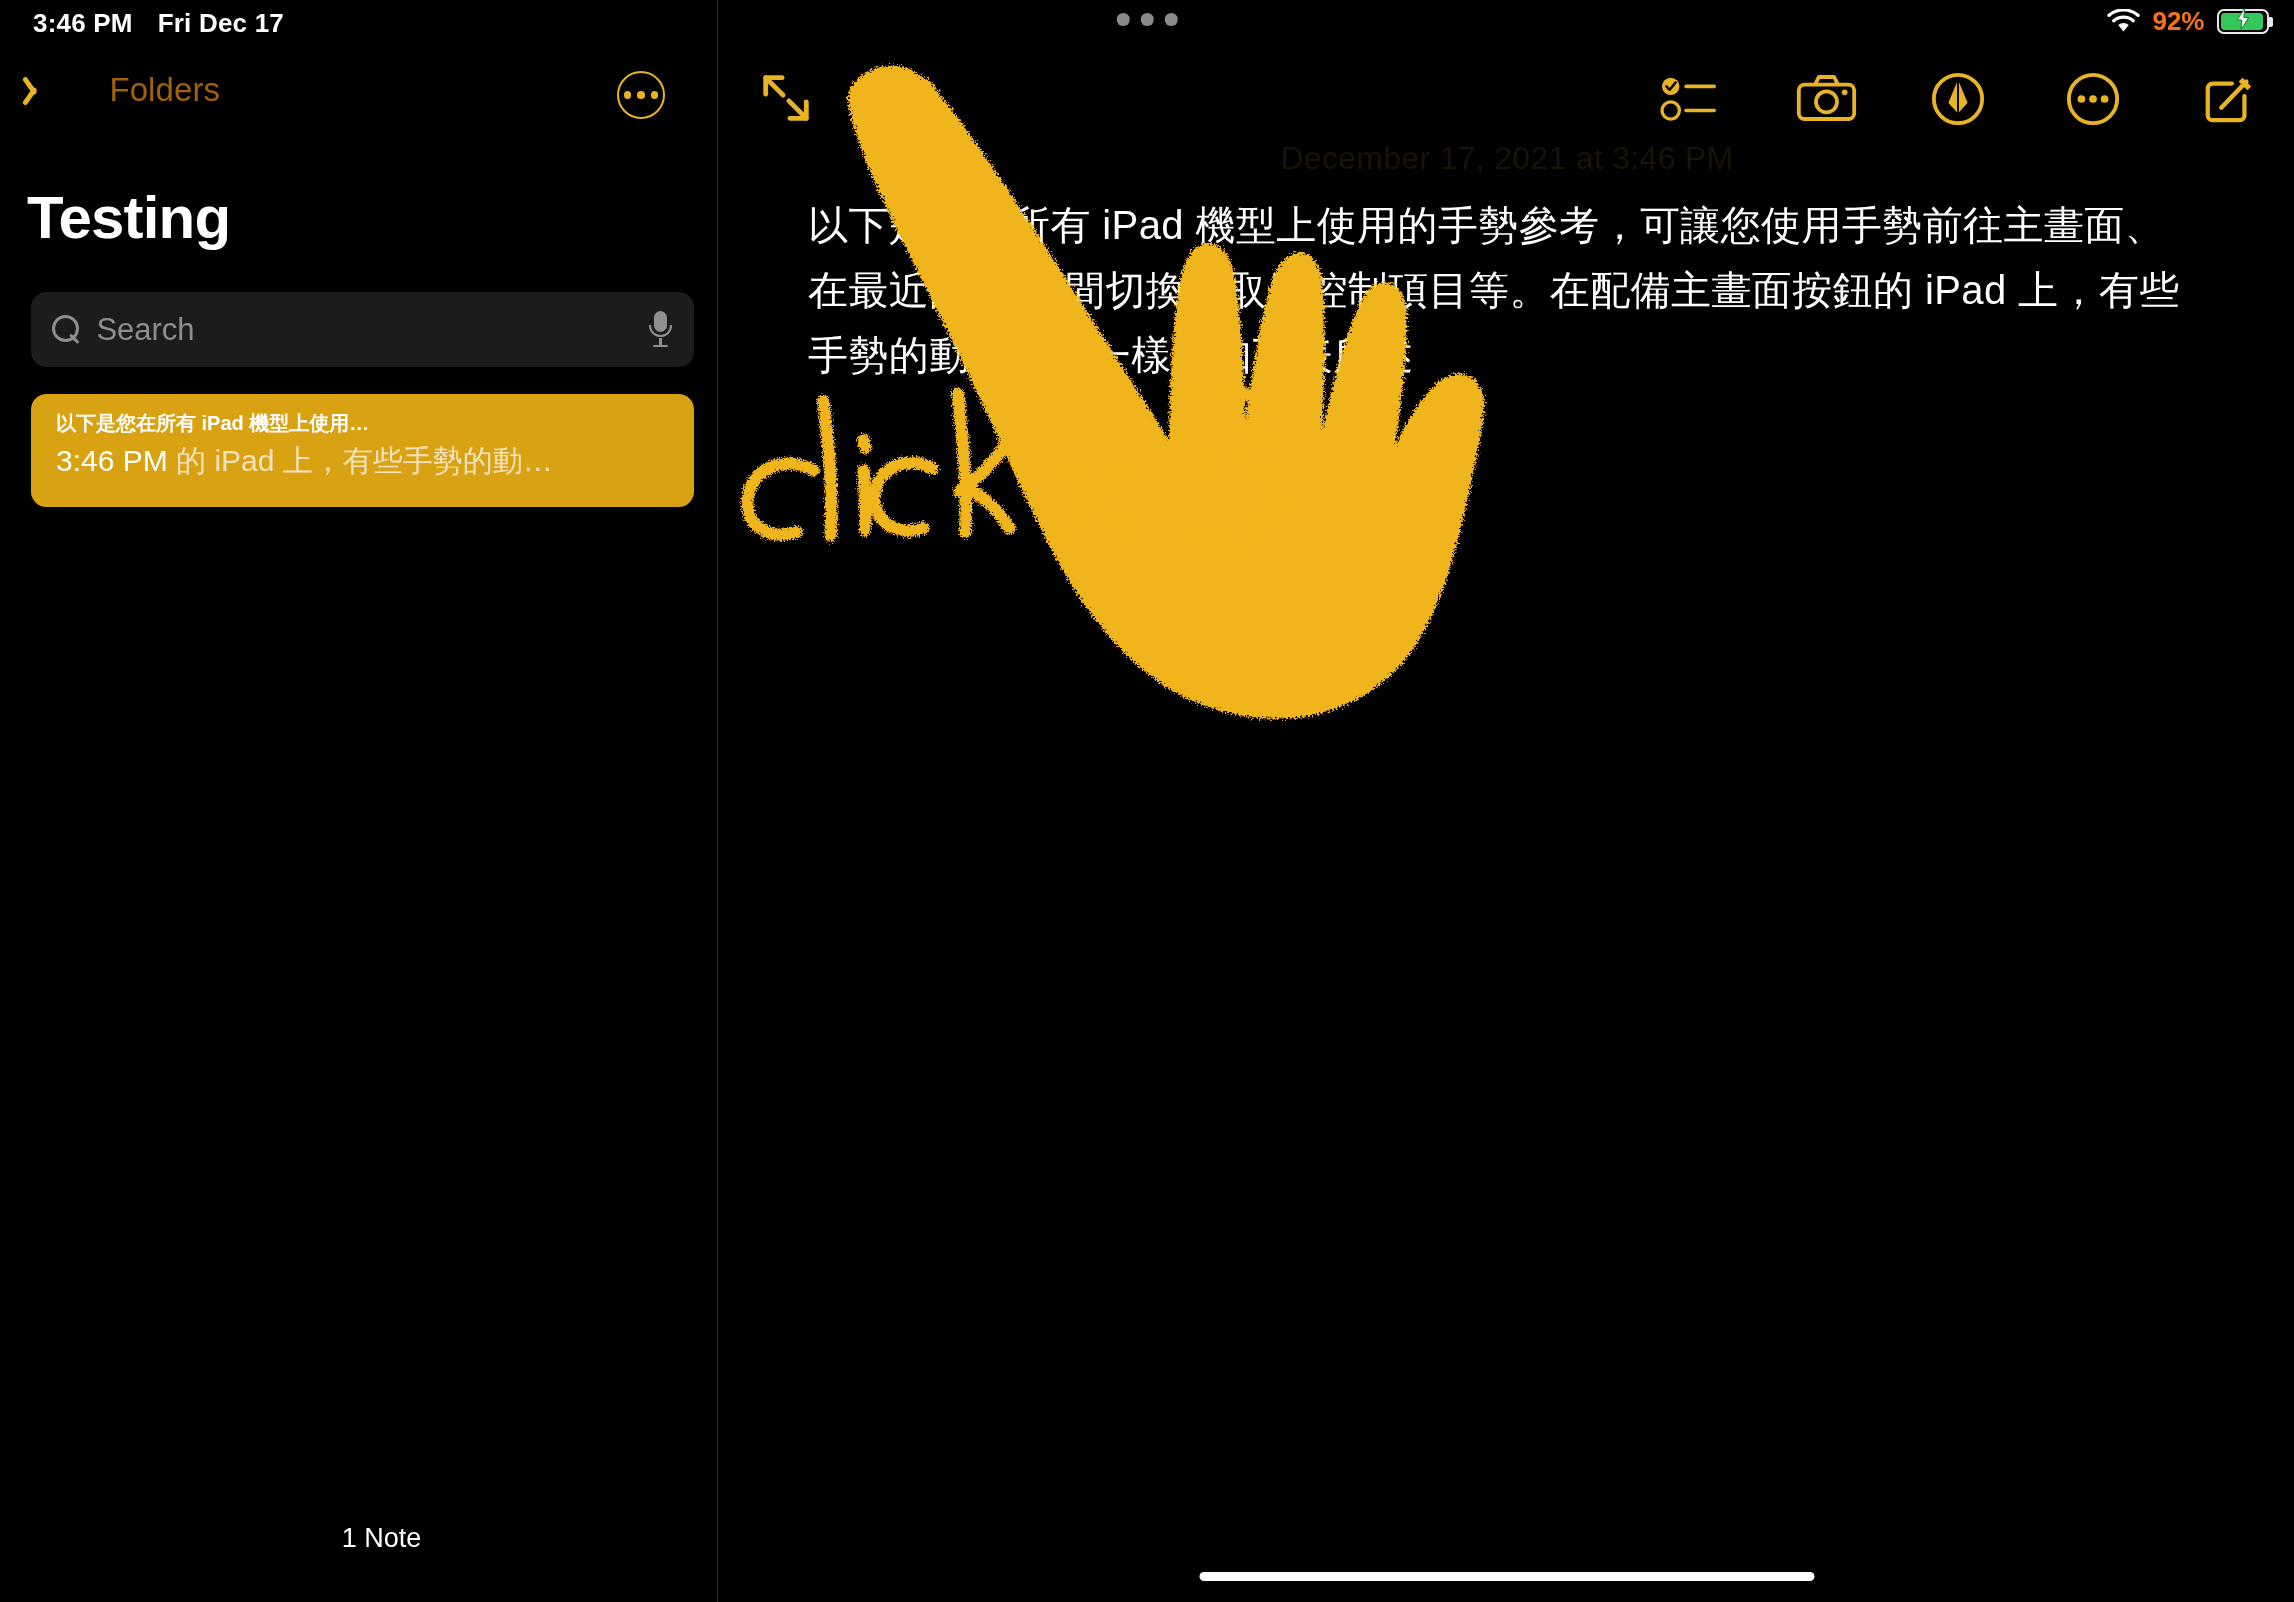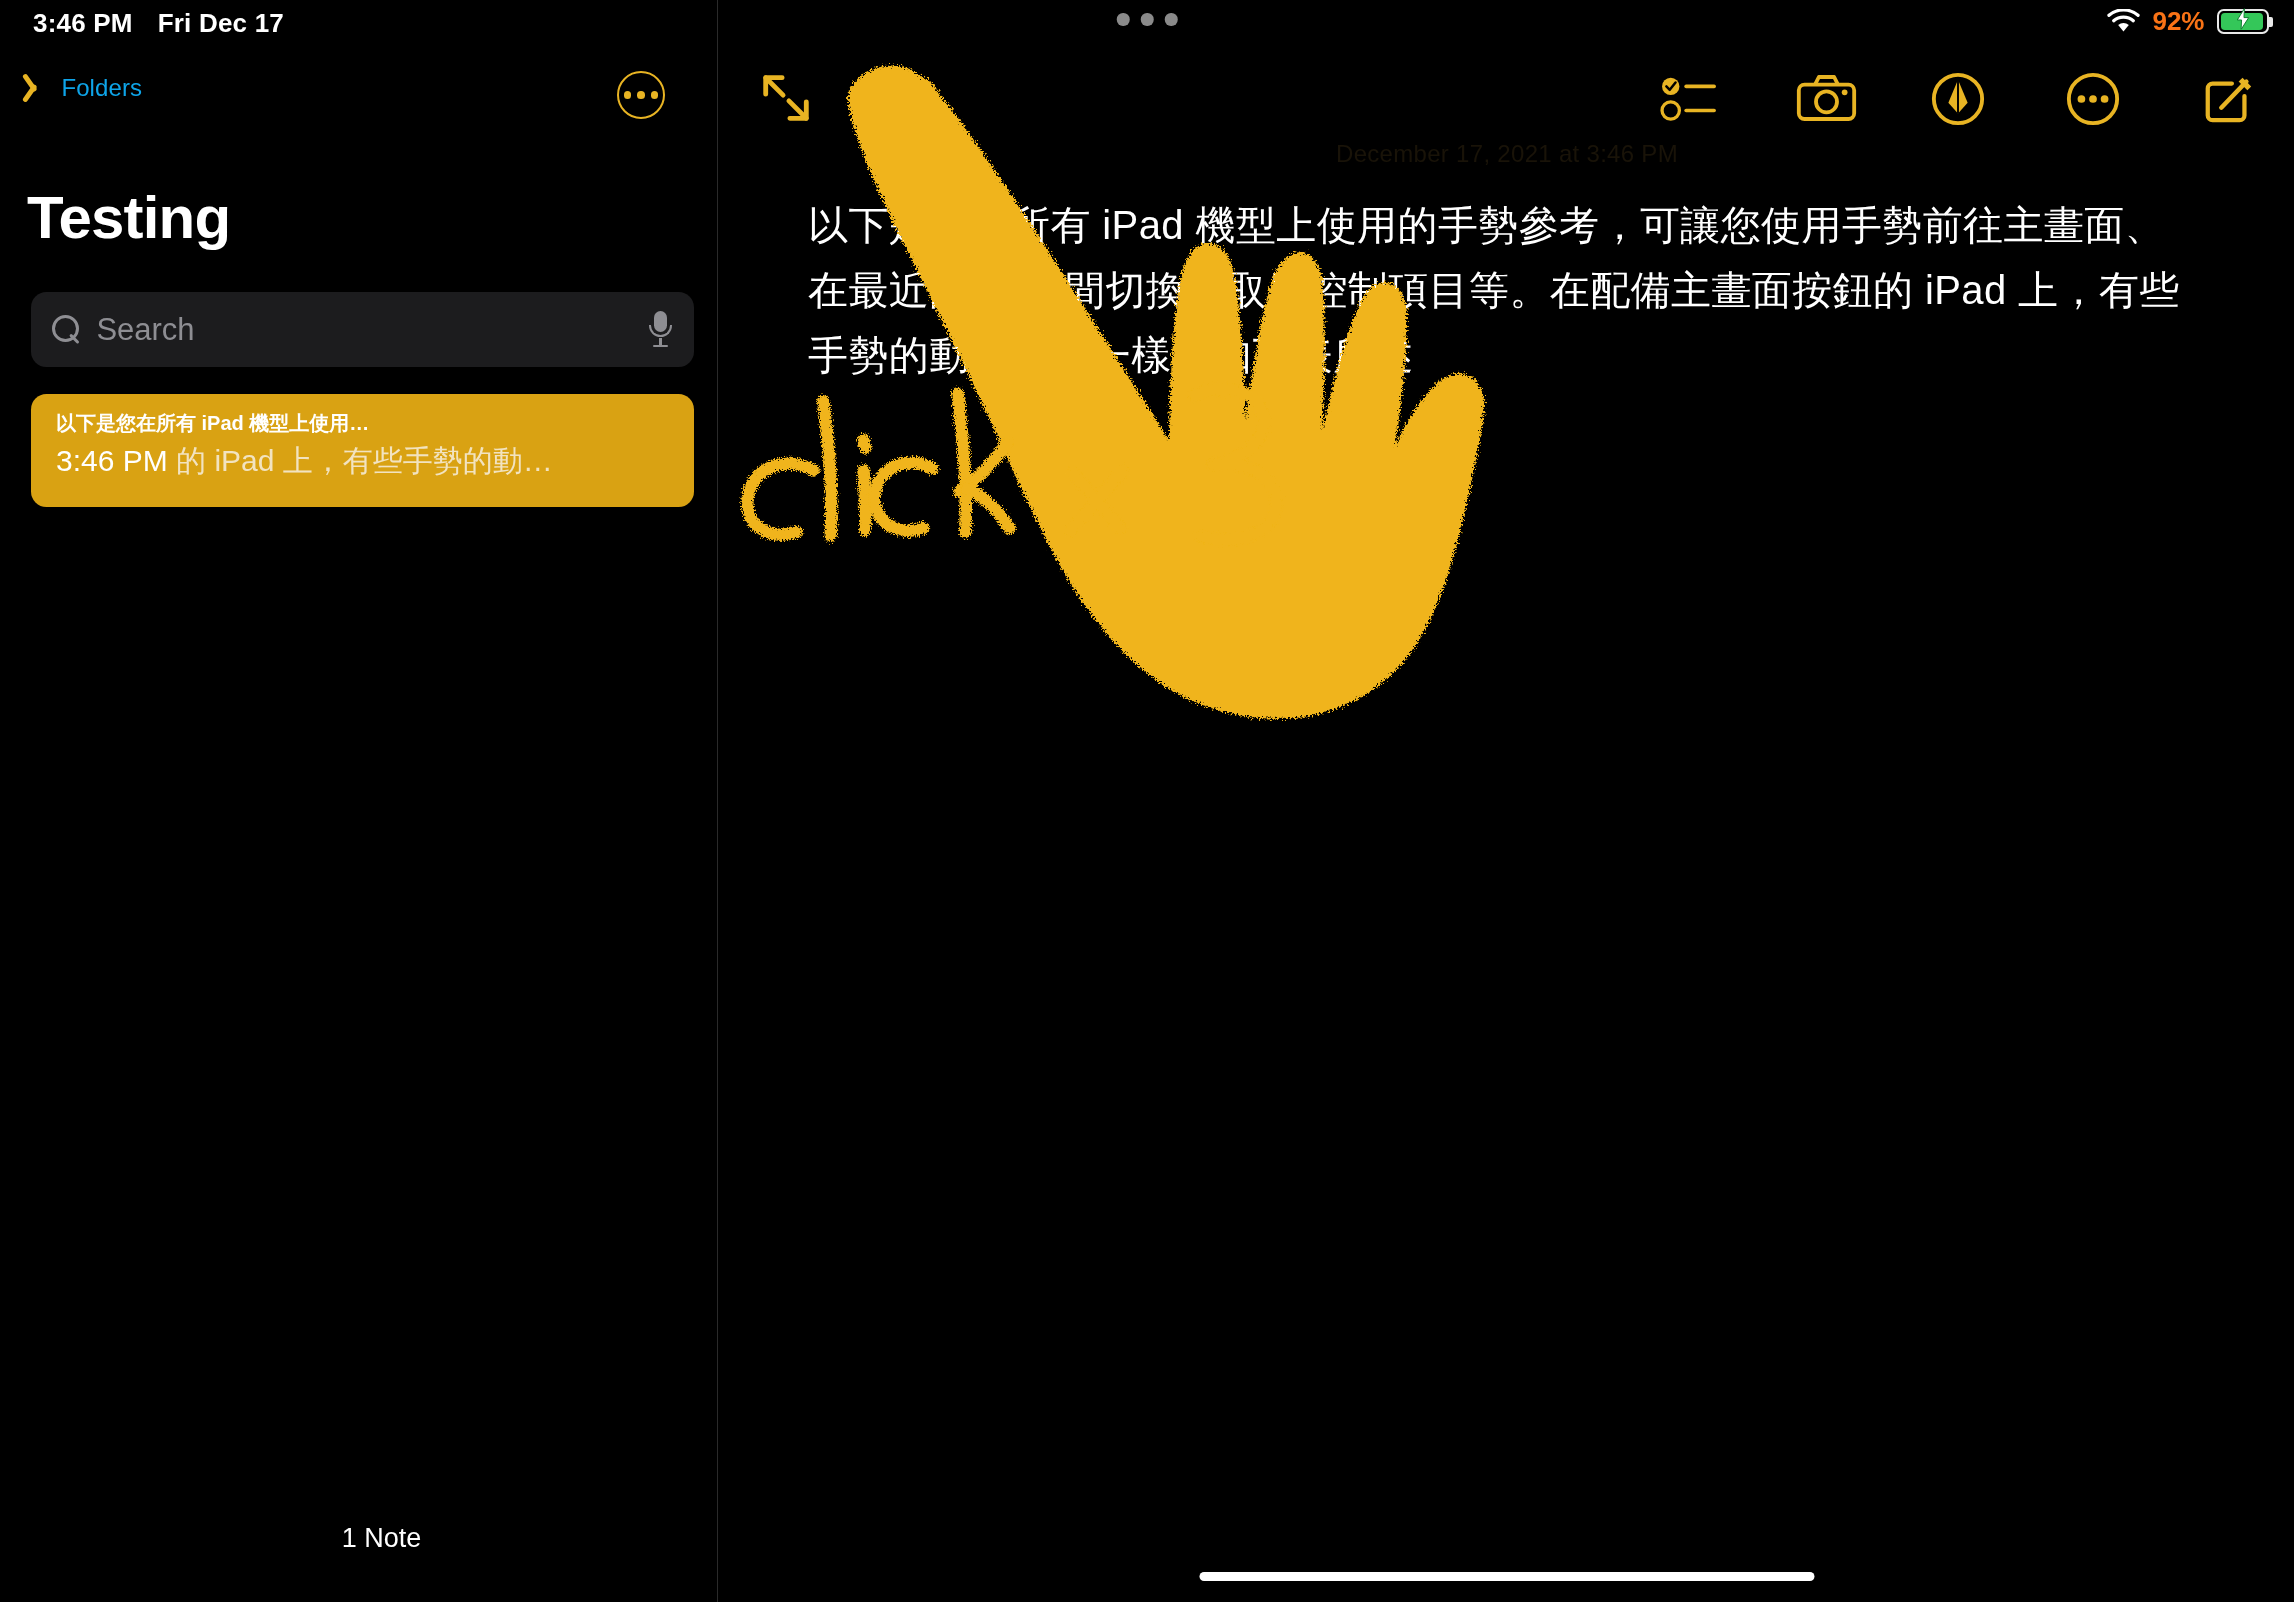--- a/index.html
+++ b/index.html
@@ -30,21 +30,21 @@
   .sb-divider { position:absolute; left:717px; top:0; width:1.4px; height:1602px; background:#2a2a2a; }
 
   .back-row { position:absolute; left:29px; top:27px; display:flex; align-items:center; gap:13.4px; cursor:pointer; }
   .chev { width:19px; height:33px; position:relative; }
   .chev:before, .chev:after {
     content:""; position:absolute; left:3.8px; width:4.8px; height:20px;
     background:#e8b423; border-radius:2.9px;
   }
   .chev:before { top:0; transform:rotate(-35deg); transform-origin:bottom center; }
   .chev:after  { top:14.4px; transform:rotate(35deg); transform-origin:top center; }
-  .back-label { color:#0ea5e9; font-size:24px; letter-spacing:0.1px; }
+  .back-label { color:#a16207; font-size:33px; letter-spacing:0.1px;margin-left:48px; }
 
   .more-circle { position:absolute; right:53px; top:27px; width:48px; height:48px;
     border:2.9px solid #e8b423; border-radius:50%; display:flex; align-items:center;
     justify-content:center; gap:5.8px; cursor:pointer; }
   .more-circle i { width:7.7px; height:7.7px; border-radius:50%; background:#e8b423; display:block; }
 
   .folder-title { position:absolute; left:27px; top:139px; color:#fff; font-size:60px;
     font-weight:bold; letter-spacing:-0.8px; }
 
   .search-wrap { position:absolute; left:31px; top:248px; width:663px; height:75px;
@@ -75,21 +75,21 @@
 
   
   .detail { position:absolute; left:719px; top:44px; width:1576px; height:1558px; background:#000; overflow:hidden; }
 
   .expand-ico { position:absolute; left:38px; top:25px; width:58px; height:58px; cursor:pointer; }
 
   .toolbar { position:absolute; right:35px; top:27px; display:flex; align-items:center; gap:75px; }
   .tb-btn { width:60px; height:54px; position:relative; cursor:pointer; }
 
   .note-date { position:absolute; left:0; top:96px; width:1576px; text-align:center;
-    color:#191308; font-size:24px; letter-spacing:0.3px; }
+    color:#191308; font-size:32px; letter-spacing:0.3px; }
 
   .note-body { position:absolute; left:89px; top:149px; width:1383px;
     color:#fff; font-size:40px; line-height:1.63; letter-spacing:0.4px; }
 
   .drawing-layer { position:absolute; left:0; top:0; width:1576px; height:1558px; pointer-events:none; }
 
   .home-indicator { position:absolute; left:50%; transform:translateX(-50%); bottom:21px;
     width:615px; height:8.6px; background:#fff; border-radius:4.8px; }
 </style>
 </head>

